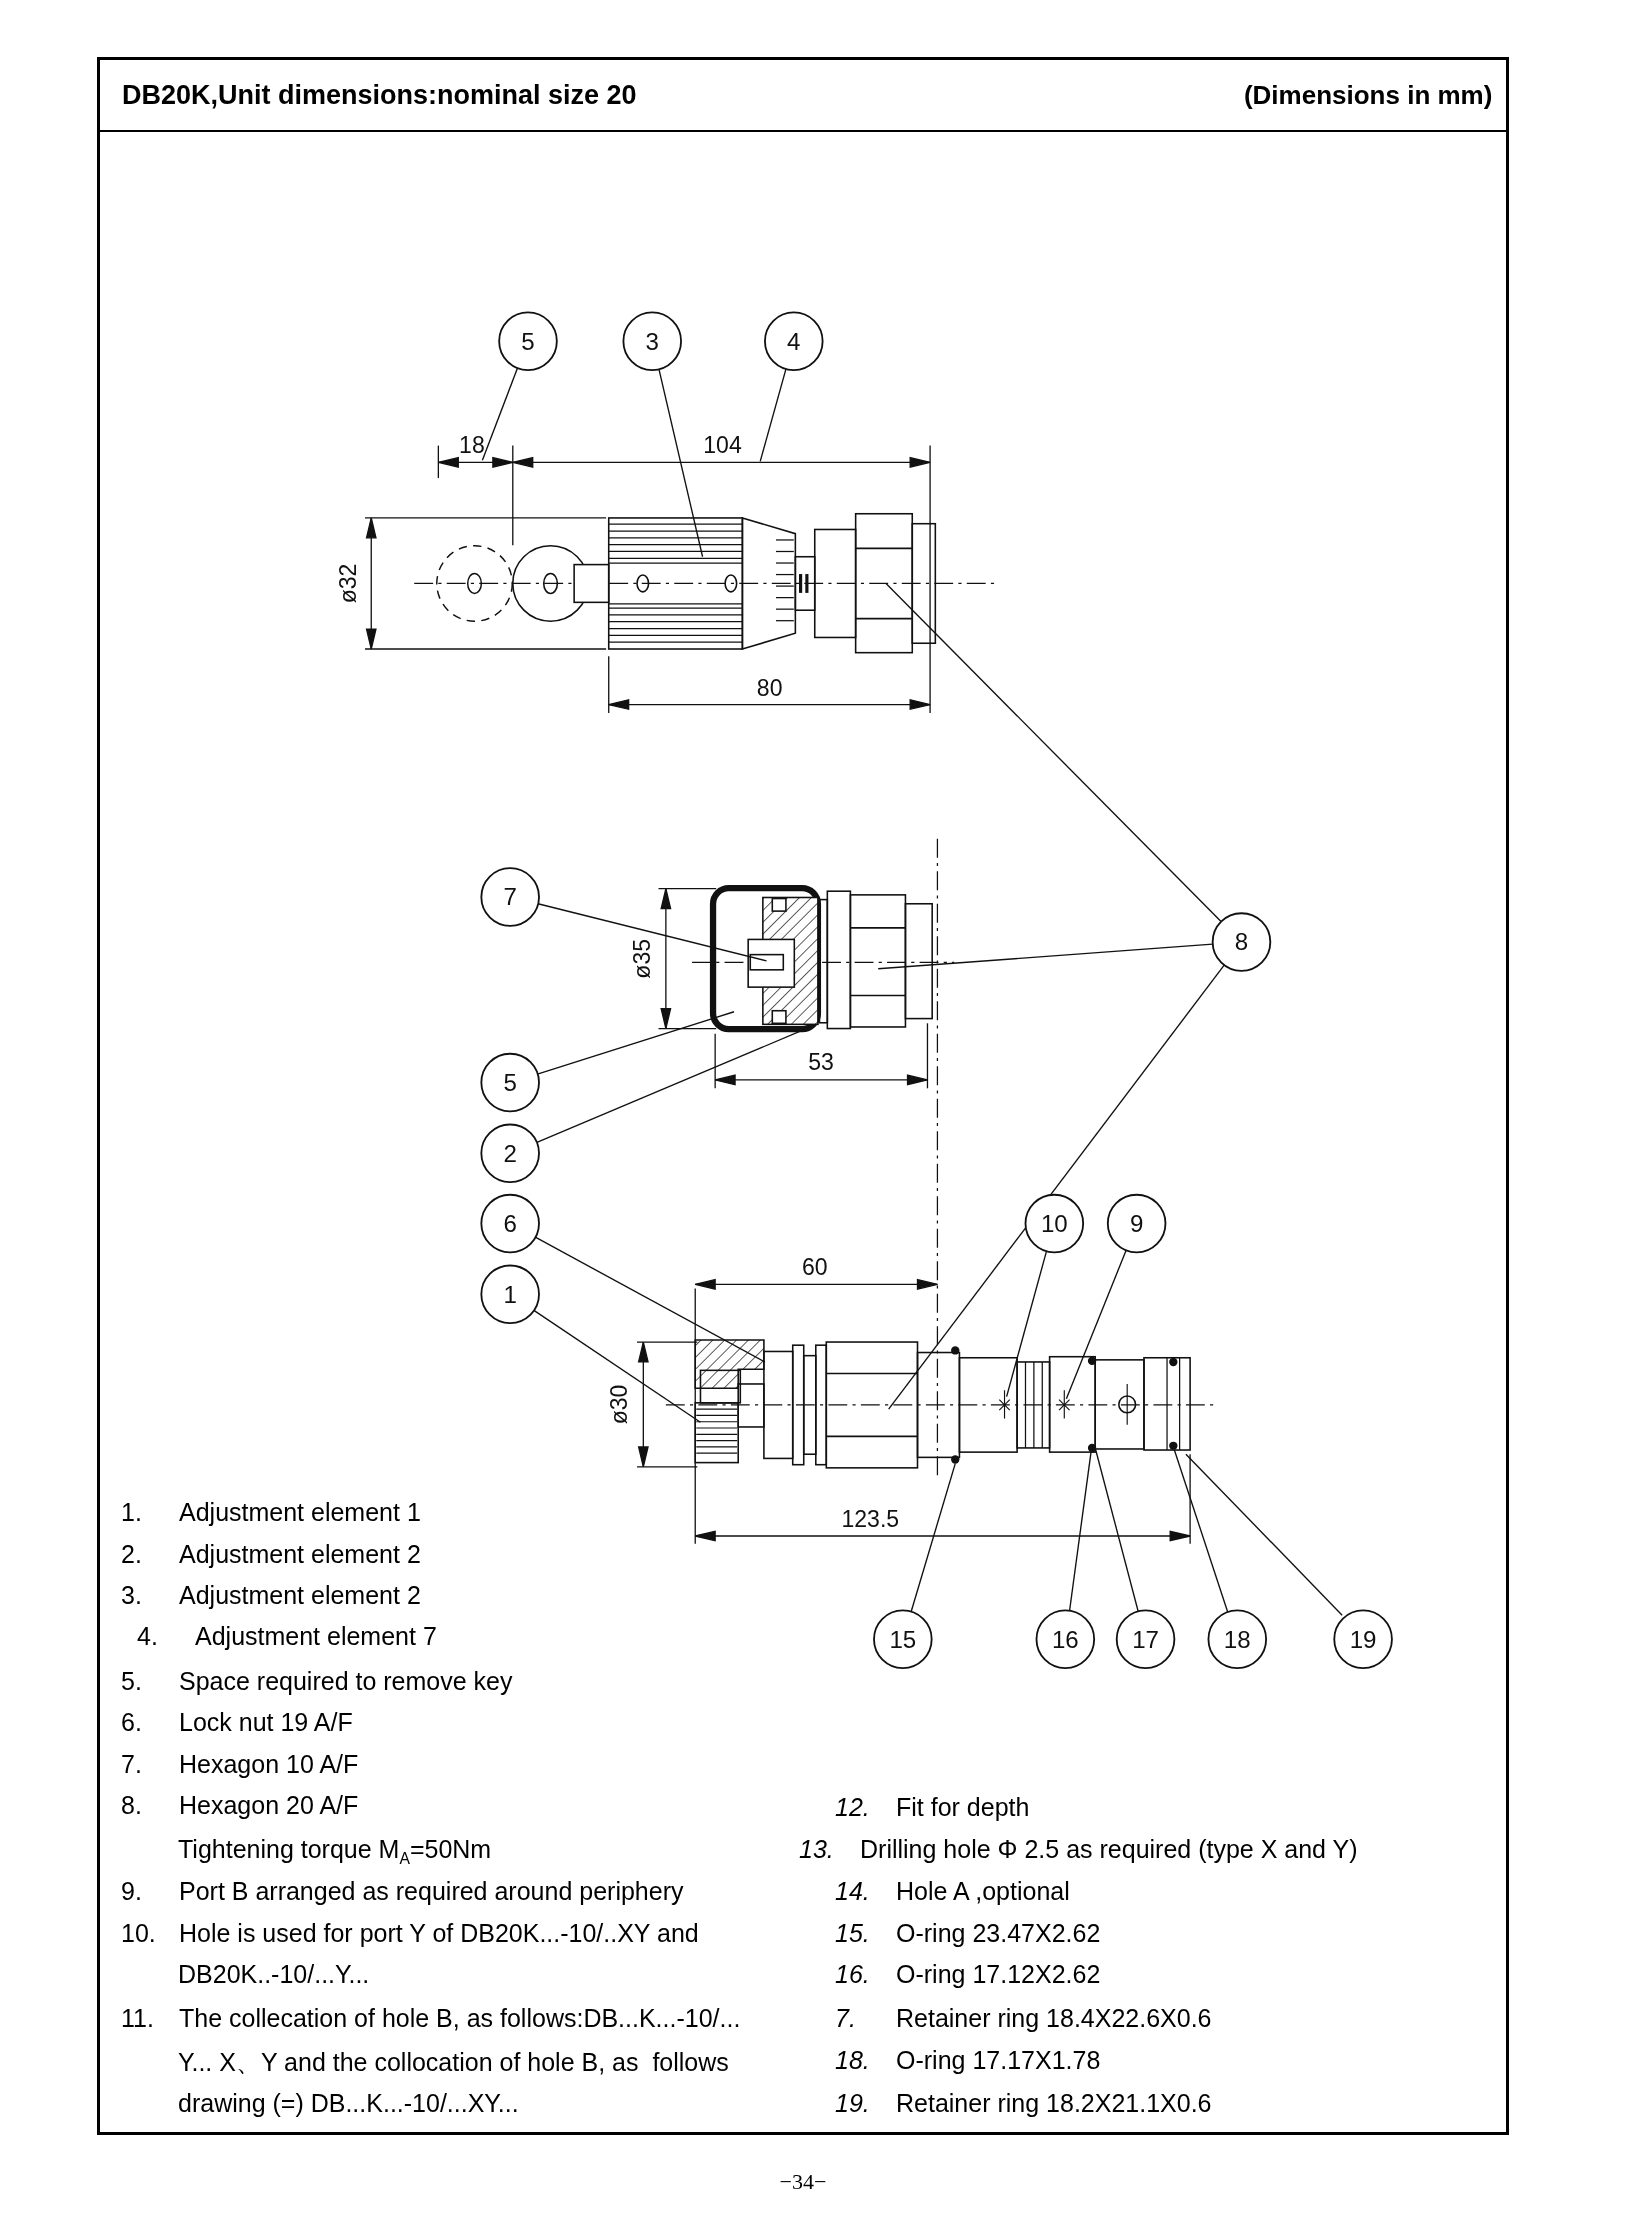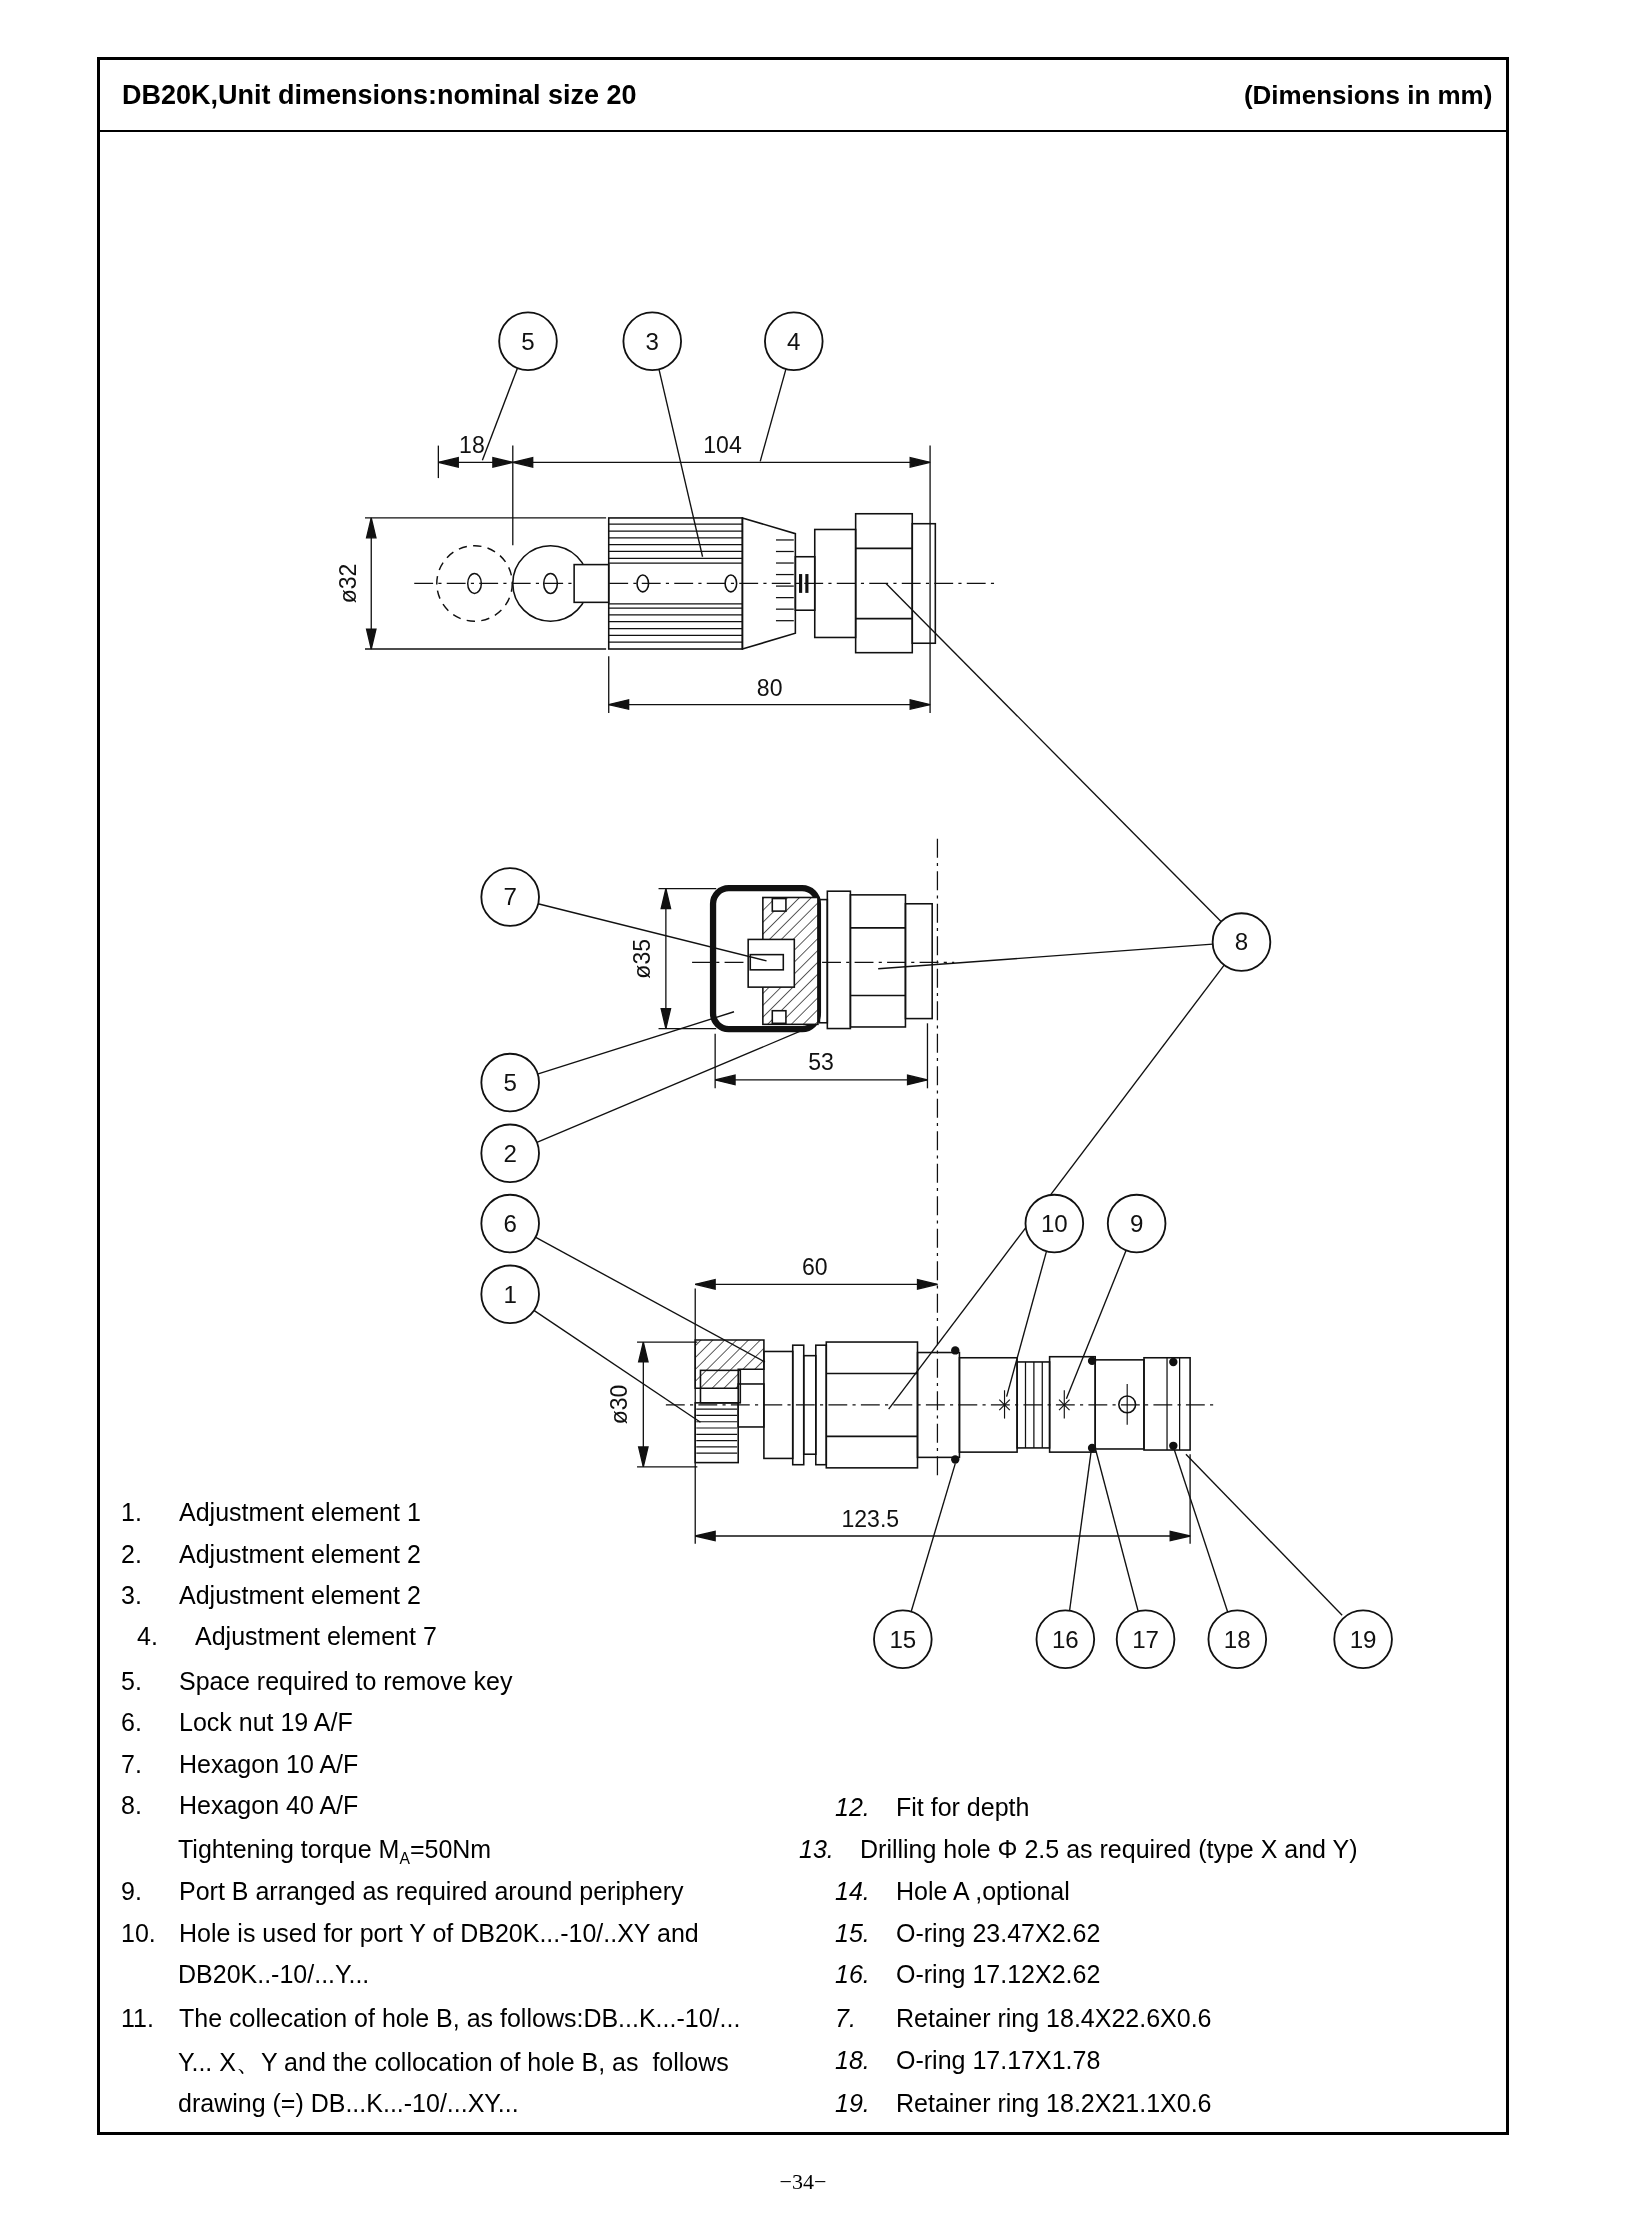--- a/index.html
+++ b/index.html
@@ -341,21 +341,21 @@
 </svg>
 
 <div>
   <div class="lrow" style="left:121px;top:1498px"><span class="lnum">1.</span><span>Adjustment element 1</span></div>
   <div class="lrow" style="left:121px;top:1540px"><span class="lnum">2.</span><span>Adjustment element 2</span></div>
   <div class="lrow" style="left:121px;top:1581px"><span class="lnum">3.</span><span>Adjustment element 2</span></div>
   <div class="lrow" style="left:137px;top:1622px"><span class="lnum">4.</span><span>Adjustment element 7</span></div>
   <div class="lrow" style="left:121px;top:1667px"><span class="lnum">5.</span><span>Space required to remove key</span></div>
   <div class="lrow" style="left:121px;top:1708px"><span class="lnum">6.</span><span>Lock nut 19 A/F</span></div>
   <div class="lrow" style="left:121px;top:1750px"><span class="lnum">7.</span><span>Hexagon 10 A/F</span></div>
-  <div class="lrow" style="left:121px;top:1791px"><span class="lnum">8.</span><span>Hexagon 40 A/F</span></div>
+  <div class="lrow" style="left:121px;top:1791px"><span class="lnum">8.</span><span>Hexagon 20 A/F</span></div>
   <div class="lrow torque" style="left:178px;top:1835px"><span>Tightening torque M</span><sub>A</sub><span>=50Nm</span></div>
   <div class="lrow" style="left:121px;top:1877px"><span class="lnum">9.</span><span>Port B arranged as required around periphery</span></div>
   <div class="lrow" style="left:121px;top:1919px"><span class="lnum">10.</span><span>Hole is used for port Y of DB20K...-10/..XY and</span></div>
   <div class="lrow" style="left:178px;top:1960px"><span>DB20K..-10/...Y...</span></div>
   <div class="lrow" style="left:121px;top:2004px"><span class="lnum">11.</span><span>The collecation of hole B, as follows:DB...K...-10/...</span></div>
   <div class="lrow" style="left:178px;top:2046px"><span>Y... X、Y and the collocation of hole B, as  follows</span></div>
   <div class="lrow" style="left:178px;top:2089px"><span>drawing (=) DB...K...-10/...XY...</span></div>
 
   <div class="lrow" style="left:835px;top:1793px"><span class="rnum">12.</span><span>Fit for depth</span></div>
   <div class="lrow" style="left:799px;top:1835px"><span class="rnum">13.</span><span>Drilling hole Φ 2.5 as required (type X and Y)</span></div>

